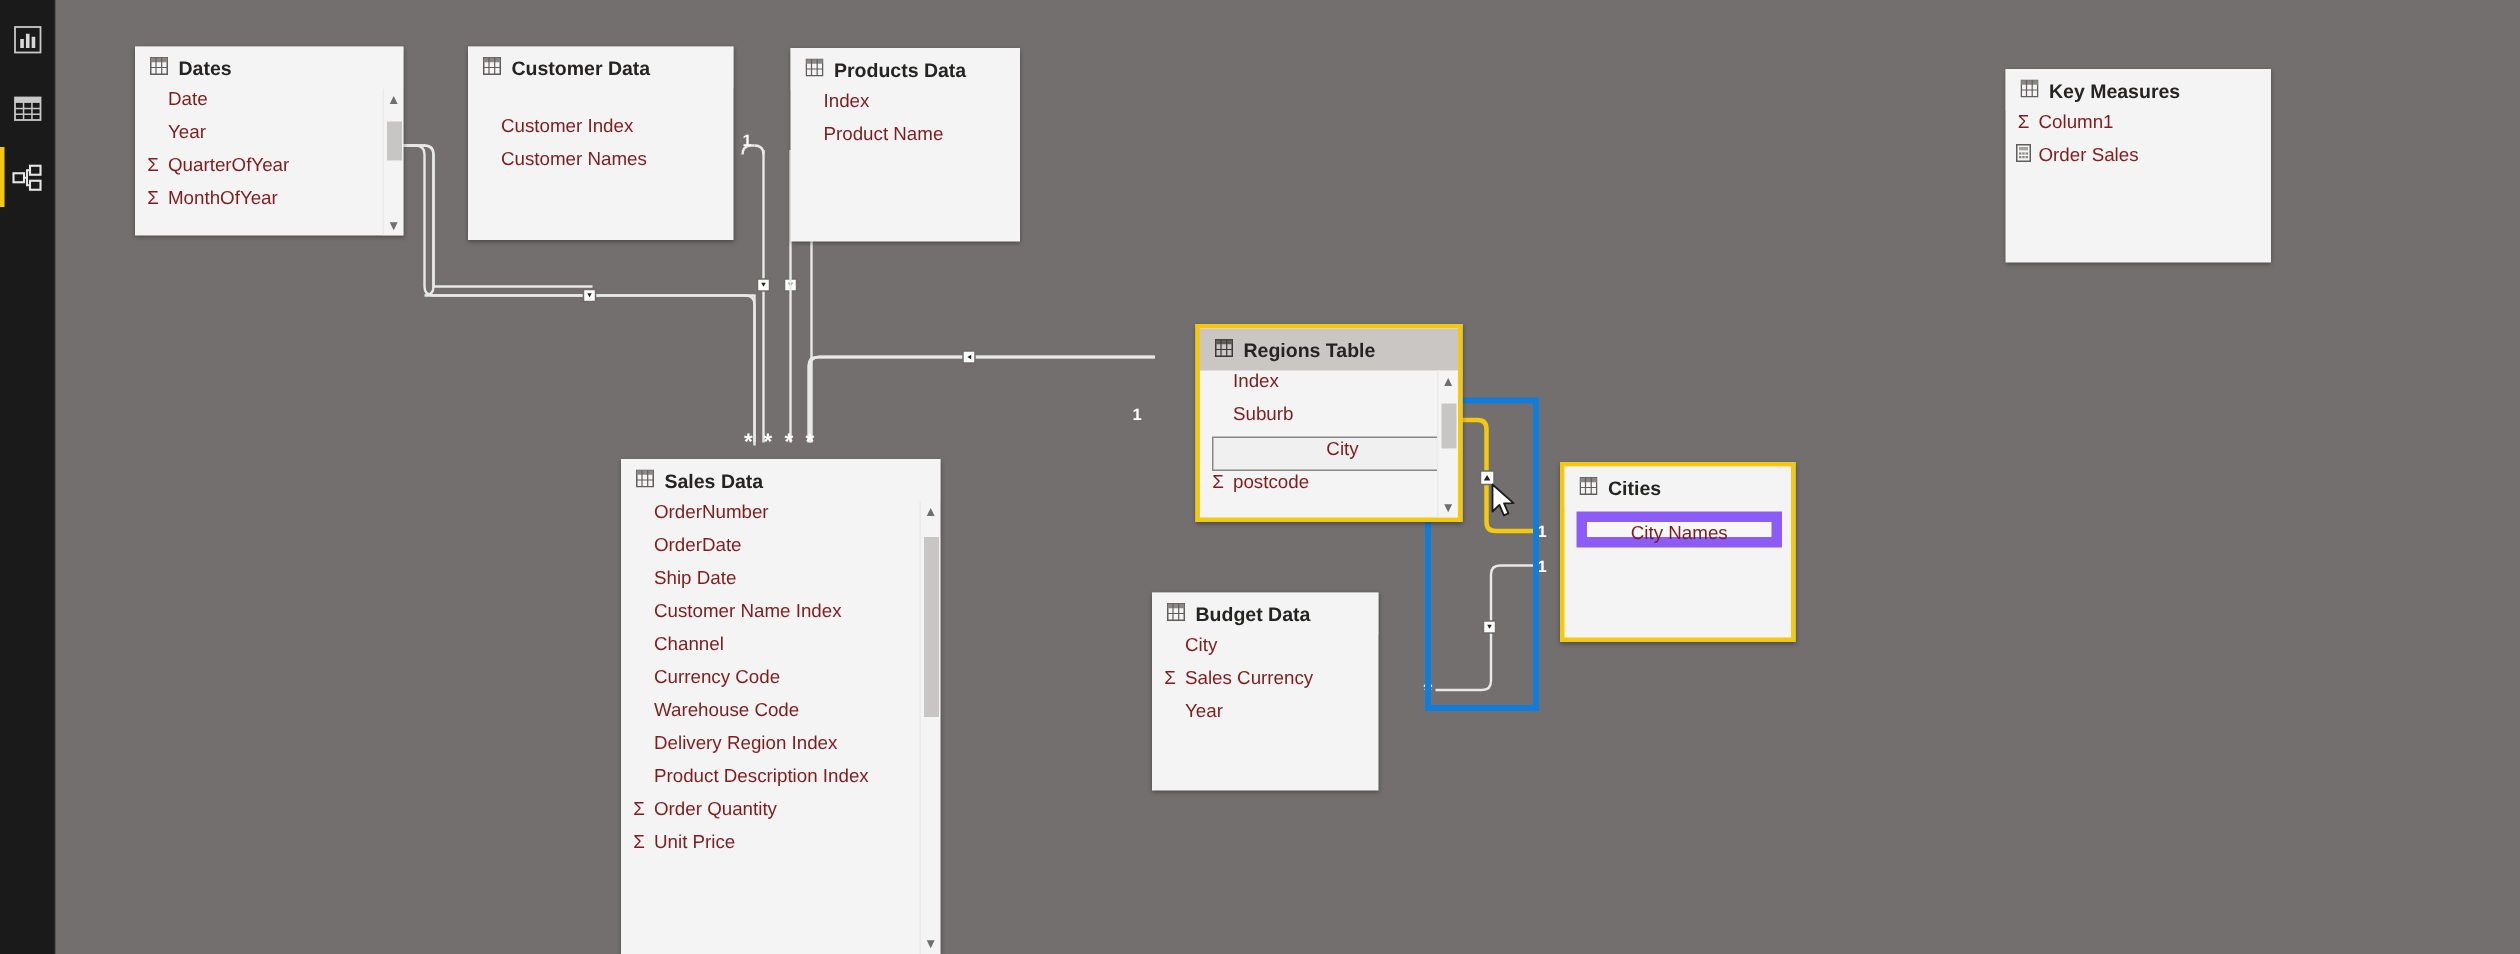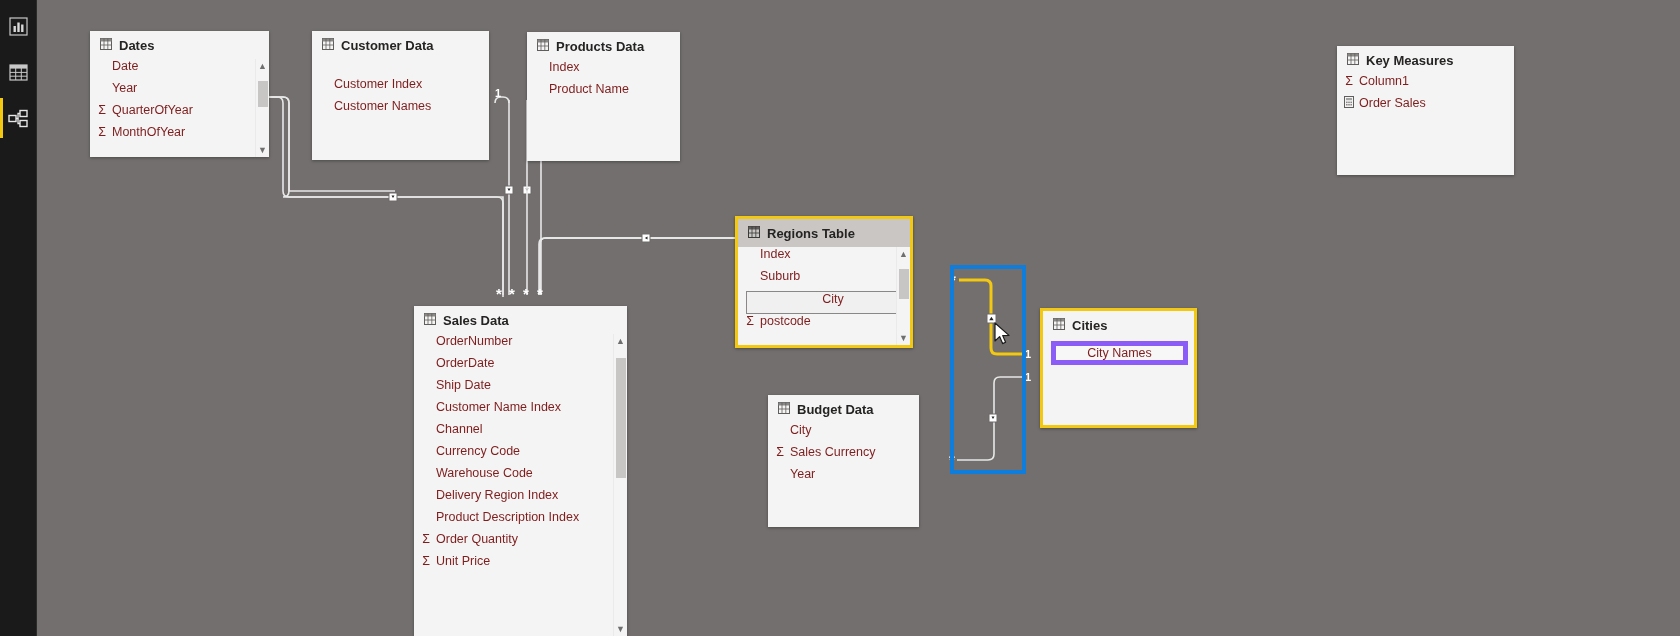--- a/index.html
+++ b/index.html
@@ -71,21 +71,21 @@
   .fld.drag {
     background: #f0f0f0;
     border: 1px solid #8a8886;
     margin: 0 4px 0 8px;
     padding-left: 14px;
     height: 23px;
     justify-content: center;
   }
   .fld.boxed {
     background: #f7f7f7;
-    border: 5px solid #8b5cf6;
+    border: 7px solid #8b5cf6;
     margin: 2px 6px 0 8px;
     height: 24px;
     padding-left: 0;
     justify-content: center;
     font-size: 12.5px;
   }
 
   
   .vsb {
     position: absolute; right: 0; top: 0;
@@ -333,21 +333,21 @@
                 <rect x="2" y="8" width="1.6" height="1.5" fill="#8a8886"></rect>
                 <rect x="4.2" y="8" width="1.6" height="1.5" fill="#8a8886"></rect>
                 <rect x="6.4" y="8" width="1.6" height="1.5" fill="#8a8886"></rect>
               </svg>
         </span>
             <span>Order Sales</span>
           </div>
       </div>
     </div>
 
-    <div class="tbl sel" style="left:698px; top:216px; width:178px; height:132px;">
+    <div class="tbl sel" style="left:760px; top:216px; width:178px; height:132px;">
       <div class="tbl-hdr">
         <span>
           <svg width="12" height="12" viewBox="0 0 12 12">
               <rect x="0.5" y="0.5" width="11" height="11" fill="none" stroke="#3b3a39"></rect>
               <rect x="0.5" y="0.5" width="11" height="3" fill="#5f5d5b"></rect>
               <line x1="4" y1="0.5" x2="4" y2="11.5" stroke="#3b3a39" stroke-width=".8"></line>
               <line x1="7.8" y1="0.5" x2="7.8" y2="11.5" stroke="#3b3a39" stroke-width=".8"></line>
               <line x1="0.5" y1="7" x2="11.5" y2="7" stroke="#3b3a39" stroke-width=".8"></line>
             </svg>
         </span>

